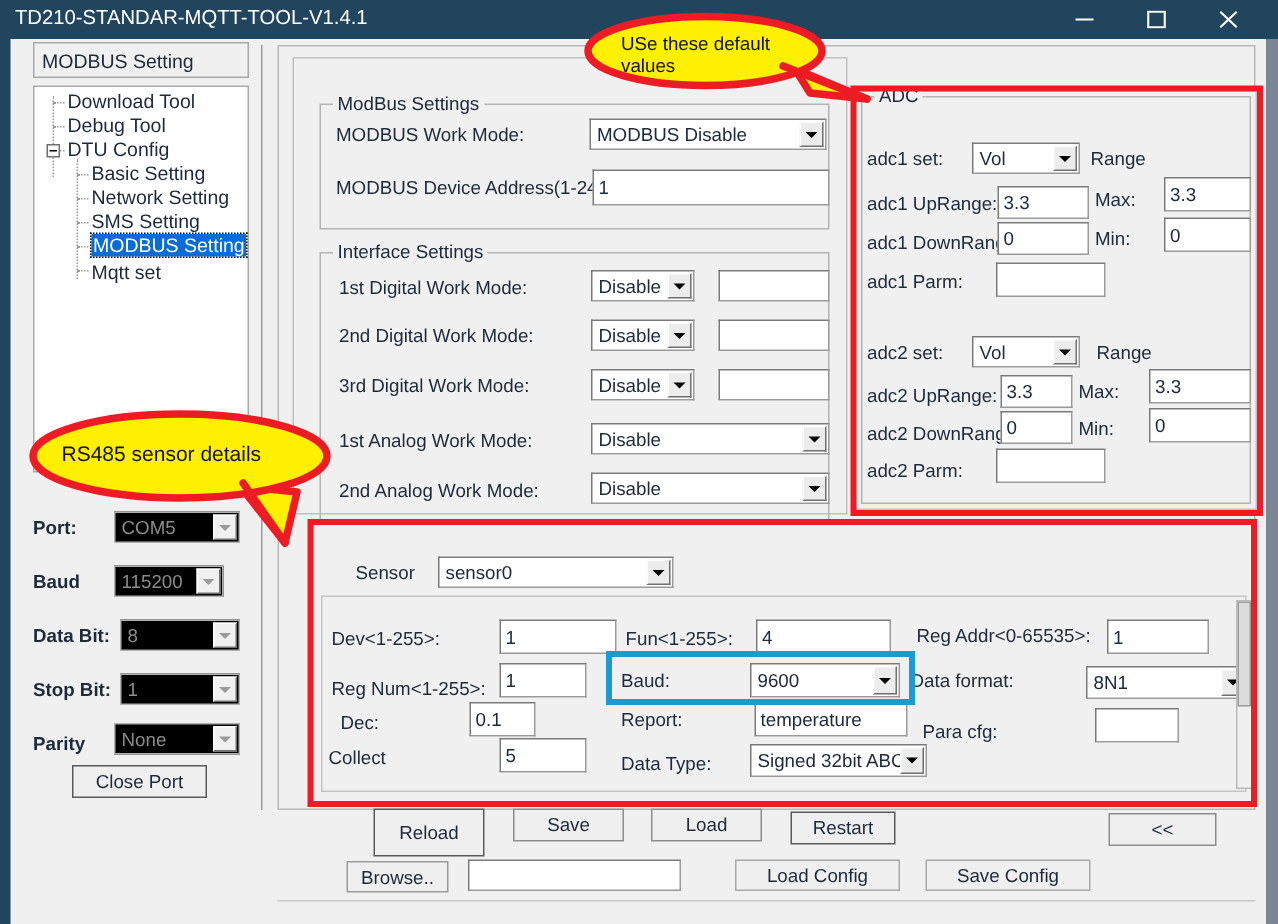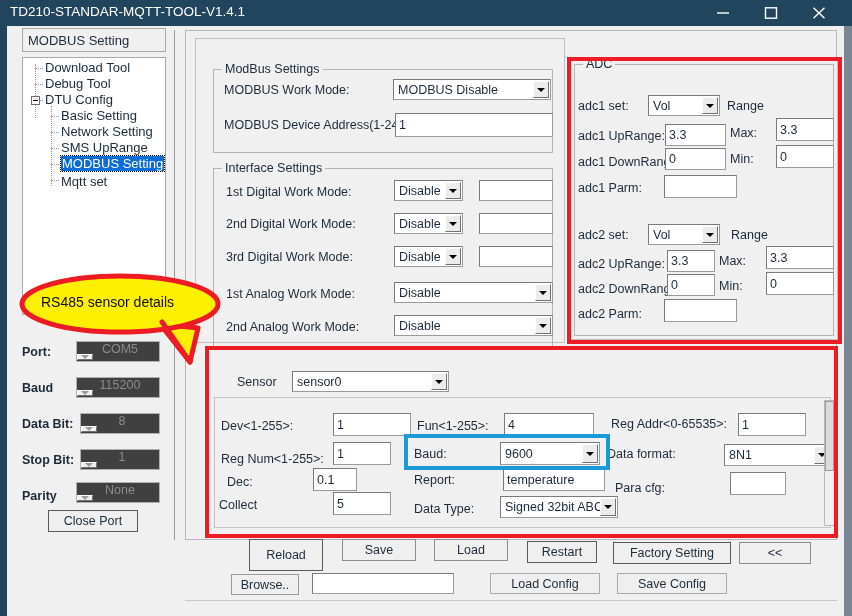--- a/index.html
+++ b/index.html
@@ -93,21 +93,21 @@
     background: #ececec;
     border: 1px solid #fdfdfd;
     border-right-color: #707070; border-bottom-color: #707070;
     display: flex; align-items: center; justify-content: center;
   }
   .cb .cb-arrow::after {
     content: ""; width: 0; height: 0;
     border-left: 4px solid transparent; border-right: 4px solid transparent;
     border-top: 4px solid #000;
   }
-  .cb.disabled { background: #404040; color: #8b8b8b; border-color: #b0b0b0; flex-direction: column; }
+  .cb.disabled { background: #000000; color: #8b8b8b; border-color: #b0b0b0; }
   .cb.disabled .cb-arrow::after { border-top-color: #9a9a9a; }
   .cb.disabled .cb-arrow { background: #f0f0f0; }
 
   .btn {
     position: absolute;
     background: #efefef;
     border: 1px solid #8d8d8d;
     font-size: 12.5px; color: #1c2a3a;
     display: flex; align-items: center; justify-content: center;
     white-space: nowrap; cursor: default;
@@ -211,33 +211,33 @@
     <div class="dashh" style="left:28px; top:74px; width:8px;"></div>
     <div class="dashh" style="left:28px; top:90px; width:8px;"></div>
     <div class="dashh" style="left:28px; top:106px; width:8px;"></div>
     <div class="dashh" style="left:28px; top:122px; width:8px;"></div>
 
     <span class="tree-item" style="left:22px; top:2px;">Download Tool</span>
     <span class="tree-item" style="left:22px; top:18px;">Debug Tool</span>
     <span class="tree-item" style="left:22px; top:34px;">DTU Config</span>
     <span class="tree-item" style="left:38px; top:50px;">Basic Setting</span>
     <span class="tree-item" style="left:38px; top:66px;">Network Setting</span>
-    <span class="tree-item" style="left:38px; top:82px;">SMS UpRange</span>
+    <span class="tree-item" style="left:38px; top:82px;">SMS Setting</span>
     <span class="tree-item sel" style="left:38px; top:98px;">MODBUS Setting</span>
     <span class="tree-item" style="left:38px; top:116px;">Mqtt set</span>
   </div>
 
   <span class="lbl" style="left:22px; top:345px; font-weight:bold;">Port:</span>
   <div class="cb disabled" style="left:76px; top:341px; width:84px; height:21px;">
     <span class="cb-text">COM5</span>
     <span class="cb-arrow"></span>
   </div>
 
   <span class="lbl" style="left:22px; top:381px; font-weight:bold;">Baud</span>
-  <div class="cb disabled" style="left:76px; top:377px; width:84px; height:21px;">
+  <div class="cb disabled" style="left:76px; top:377px; width:73px; height:21px;">
     <span class="cb-text">115200</span>
     <span class="cb-arrow"></span>
   </div>
 
   <span class="lbl" style="left:22px; top:417px; font-weight:bold;">Data Bit:</span>
   <div class="cb disabled" style="left:80px; top:413px; width:80px; height:21px;">
     <span class="cb-text">8</span>
     <span class="cb-arrow"></span>
   </div>
 
@@ -407,34 +407,42 @@
   </div>
 
   <div class="scroll-track" style="left:824px; top:400px; width:11px; height:126px;">
     <div class="scroll-thumb" style="left:0px; top:0px; width:9px; height:70px;"></div>
   </div>
 
   <div class="btn strong" style="left:249px; top:539px; width:74px; height:32px;">Reload</div>
   <div class="btn" style="left:342px; top:539px; width:74px; height:22px;">Save</div>
   <div class="btn" style="left:434px; top:539px; width:74px; height:22px;">Load</div>
   <div class="btn strong" style="left:527px; top:541px; width:70px; height:22px;">Restart</div>
-  <div class="btn strong" style="left:613px; top:542px; width:118px; height:22px;">Factory Setting</div>
   <div class="btn" style="left:739px; top:542px; width:72px; height:22px;">&lt;&lt;</div>
 
   <div class="btn" style="left:231px; top:574px; width:68px; height:21px; border-color:#9a9a9a;">Browse..</div>
   <div class="tf" style="left:312px; top:573px; width:142px; height:21px;"></div>
   <div class="btn" style="left:490px; top:573px; width:110px; height:21px; border-color:#a8a8a8;text-align:right;">Load Config</div>
   <div class="btn" style="left:617px; top:573px; width:110px; height:21px; border-color:#a8a8a8;">Save Config</div>
 
   <div class="divider" style="left:185px; top:600px; width:652px; height:1px;"></div>
 
   <div class="redbox" style="left:567px; top:57px; width:275px; height:287px;"></div>
   <div class="redbox" style="left:205px; top:346px; width:633px; height:192px;"></div>
   <div class="bluebox" style="left:404px; top:434px; width:206px; height:36px;"></div>
 
+  <div class="callout" style="left:382px; top:8px; width:200px; height:72px;">
+    <svg width="200" height="72" viewBox="0 0 200 72">
+      <path d="M148 38 L196 58 L158 54 Z" fill="#ffef00" stroke="#ed1c24" stroke-width="5" stroke-linejoin="round"></path>
+      <ellipse cx="88" cy="26" rx="78" ry="23" fill="#ffef00" stroke="#ed1c24" stroke-width="5"></ellipse>
+      <path d="M140 36 L196 58" fill="none" stroke="#ed1c24" stroke-width="5" stroke-linecap="round"></path>
+    </svg>
+    <span class="ctext" style="left:32px; top:14px;">USe these default
+values</span>
+  </div>
 
   <div class="callout" style="left:12px; top:266px; width:240px; height:104px;">
     <svg width="240" height="104" viewBox="0 0 240 104">
       <path d="M148 58 L178 96 L186 62 Z" fill="#ffef00" stroke="#ed1c24" stroke-width="5" stroke-linejoin="round"></path>
       <ellipse cx="108" cy="38" rx="98" ry="28" fill="#ffef00" stroke="#ed1c24" stroke-width="5"></ellipse>
       <path d="M150 56 L178 96" fill="none" stroke="#ed1c24" stroke-width="5" stroke-linecap="round"></path>
     </svg>
     <span class="ctext" style="left:29px; top:29px; font-size:14px;">RS485 sensor details</span>
   </div>
 

